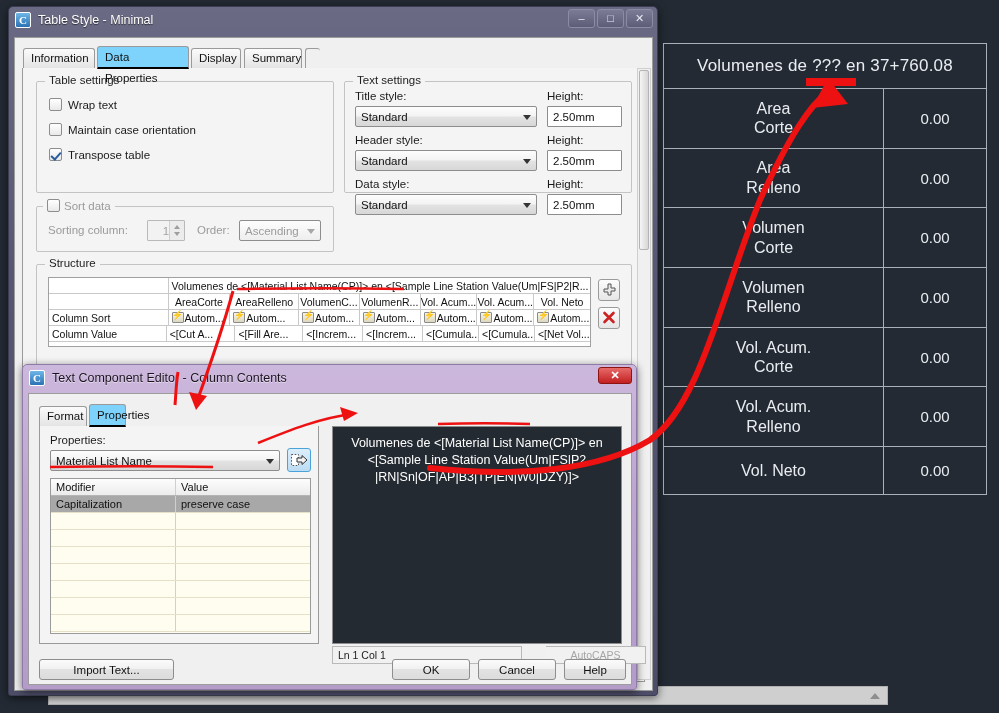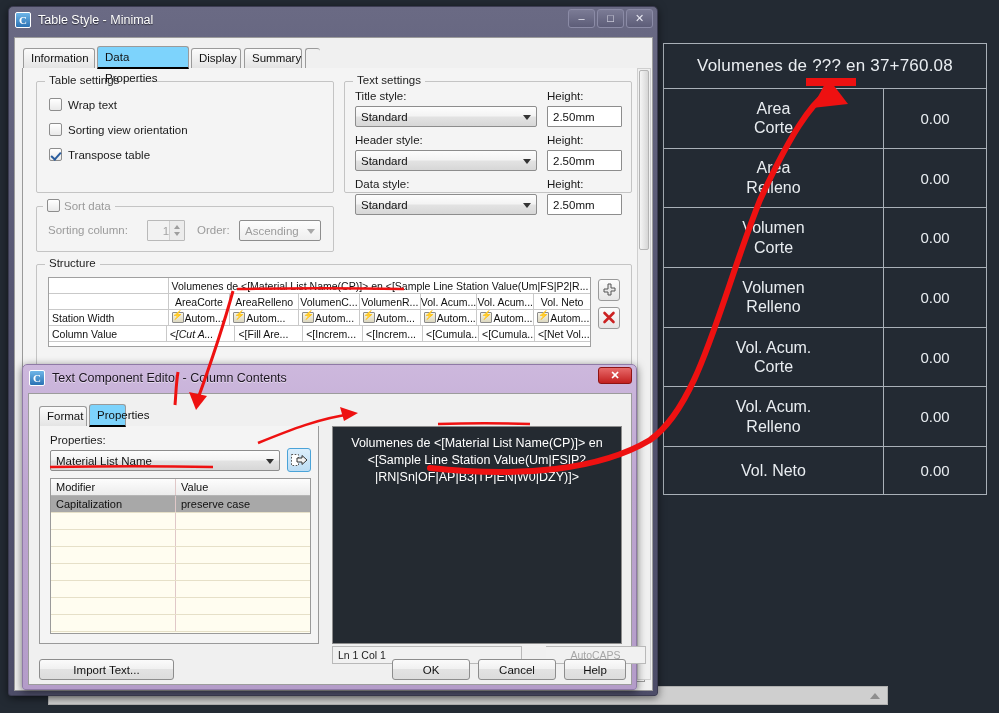--- a/index.html
+++ b/index.html
@@ -318,21 +318,21 @@
       <div class="tabpane">
 
         <div class="group" style="left:13px; top:13px; width:298px; height:112px;">
           <div class="gtitle">Table settings</div>
           <div class="cb-row" style="position:absolute;left:12px;top:16px;">
             <span class="cbox"></span>
             <span class="lbl">Wrap text</span>
           </div>
           <div class="cb-row" style="position:absolute;left:12px;top:41px;">
             <span class="cbox"></span>
-            <span class="lbl">Sorting view orientation</span>
+            <span class="lbl">Maintain case orientation</span>
           </div>
           <div class="cb-row" style="position:absolute;left:12px;top:66px;">
             <span class="cbox checked"></span>
             <span class="lbl">Transpose table</span>
           </div>
         </div>
 
         <div class="group" style="left:13px; top:138px; width:298px; height:46px;">
           <div class="gtitle cb">
             <span class="cbox"></span>
@@ -393,21 +393,21 @@
               <div class="gcell" style="width:120px;"></div>
               <div class="gcell ctr" style="width:62px;">AreaCorte</div>
               <div class="gcell ctr" style="width:69px;text-align:center;">AreaRelleno</div>
               <div class="gcell ctr" style="width:61px;">VolumenC...</div>
               <div class="gcell ctr" style="width:61px;">VolumenR...</div>
               <div class="gcell ctr" style="width:57px;">Vol. Acum...</div>
               <div class="gcell ctr" style="width:57px;">Vol. Acum...</div>
               <div class="gcell ctr" style="width:56px;border-right:none;">Vol. Neto</div>
             </div>
             <div class="grow">
-              <div class="gcell rowhdr" style="width:120px;">Station Width</div>
+              <div class="gcell rowhdr" style="width:120px;">Column Sort</div>
               <div class="gcell" style="width:62px;">
                   <span class="ico-lightning"></span>
                   <span>Autom...</span>
                 </div>
               <div class="gcell" style="width:69px;">
                   <span class="ico-lightning"></span>
                   <span>Autom...</span>
                 </div>
               <div class="gcell" style="width:61px;">
                   <span class="ico-lightning"></span>
@@ -425,21 +425,21 @@
                   <span class="ico-lightning"></span>
                   <span>Autom...</span>
                 </div>
               <div class="gcell" style="width:56px;border-right:none;">
                   <span class="ico-lightning"></span>
                   <span>Autom...</span>
                 </div>
             </div>
             <div class="grow">
               <div class="gcell rowhdr" style="width:120px;text-align:center;">Column Value</div>
-              <div class="gcell" style="width:70px;font-style:italic;">&lt;[Cut A...</div>
+              <div class="gcell" style="width:70px;">&lt;[Cut A...</div>
               <div class="gcell" style="width:69px;">&lt;[Fill Are...</div>
               <div class="gcell" style="width:61px;">&lt;[Increm...</div>
               <div class="gcell" style="width:61px;">&lt;[Increm...</div>
               <div class="gcell" style="width:57px;">&lt;[Cumula...</div>
               <div class="gcell" style="width:57px;">&lt;[Cumula...</div>
               <div class="gcell" style="width:56px;border-right:none;">&lt;[Net Vol...</div>
             </div>
             <div class="grow">
               <div class="gcell" style="width:543px;border-right:none;height:16px;"></div>
             </div>

